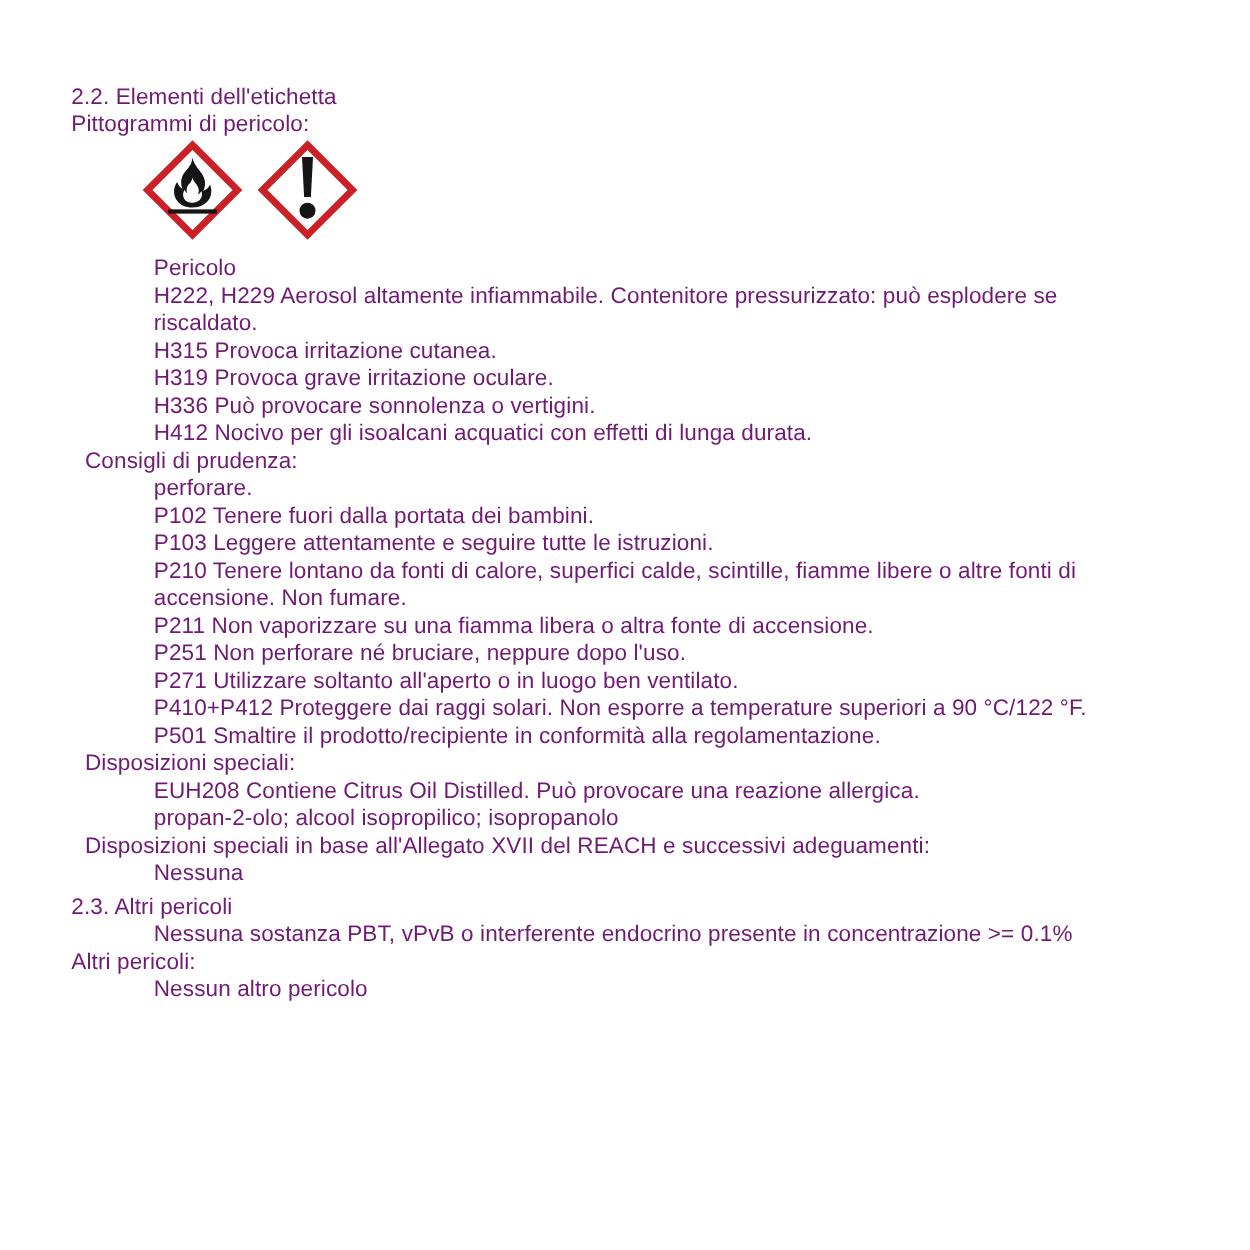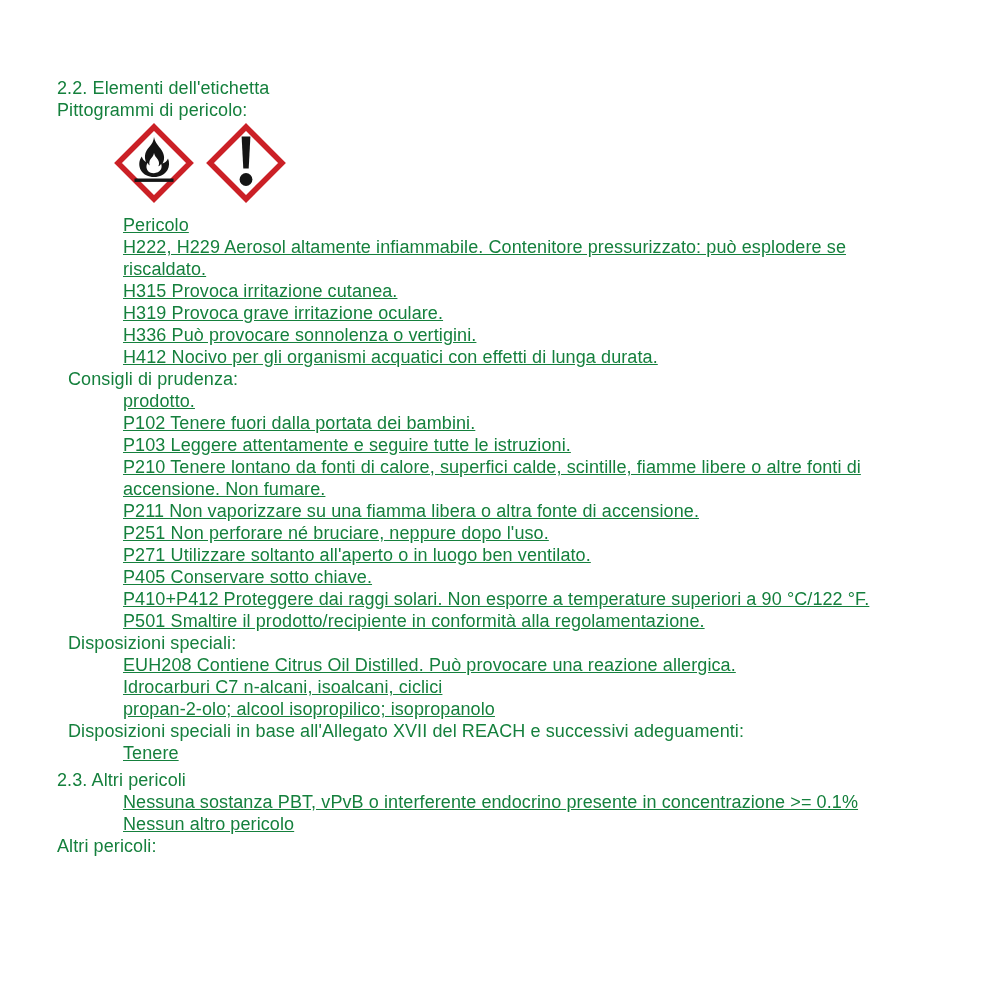--- a/index.html
+++ b/index.html
@@ -1,28 +1,28 @@
 <!DOCTYPE html>
 <html><head>
 <meta charset="utf-8">
 <style>
   html,body{
     margin:0;padding:0;background:#ffffff;
     width:1000px;height:1000px;overflow:hidden;
   }
   .page{
-    position:absolute;top:77px;left:57px;width:900px;
+    position:absolute;top:66px;left:57px;width:900px;
     font-family:"Liberation Sans",sans-serif;
-    font-size:18px;line-height:22px;color:#15803d;
+    font-size:18px;line-height:22px;color:#701a75;
     letter-spacing:0.1px;
   }
   .ln{white-space:nowrap;}
   .l0{padding-left:0;}
   .l1{padding-left:11px;}
-  .l2{padding-left:66px;text-decoration:underline;}
+  .l2{padding-left:66px;}
   .picto-row{
     display:flex;gap:12px;
     padding-left:57px;margin-top:2px;margin-bottom:11px;
     height:80px;
   }
   .picto{display:inline-block;width:80px;height:80px;}
   .sec-gap{margin-top:5px;}
 </style>
 </head>
 <body>
@@ -70,42 +70,40 @@
     </span>
   </div>
 
   <div class="ln l2">Pericolo</div>
 
   <div class="ln l2">H222, H229 Aerosol altamente infiammabile. Contenitore pressurizzato: può esplodere se</div>
   <div class="ln l2">riscaldato.</div>
   <div class="ln l2">H315 Provoca irritazione cutanea.</div>
   <div class="ln l2">H319 Provoca grave irritazione oculare.</div>
   <div class="ln l2">H336 Può provocare sonnolenza o vertigini.</div>
-  <div class="ln l2">H412 Nocivo per gli organismi acquatici con effetti di lunga durata.</div>
+  <div class="ln l2">H412 Nocivo per gli isoalcani acquatici con effetti di lunga durata.</div>
 
   <div class="ln l1">Consigli di prudenza:</div>
-  <div class="ln l2">prodotto.</div>
+  <div class="ln l2">perforare.</div>
   <div class="ln l2">P102 Tenere fuori dalla portata dei bambini.</div>
   <div class="ln l2">P103 Leggere attentamente e seguire tutte le istruzioni.</div>
   <div class="ln l2">P210 Tenere lontano da fonti di calore, superfici calde, scintille, fiamme libere o altre fonti di</div>
   <div class="ln l2">accensione. Non fumare.</div>
   <div class="ln l2">P211 Non vaporizzare su una fiamma libera o altra fonte di accensione.</div>
   <div class="ln l2">P251 Non perforare né bruciare, neppure dopo l'uso.</div>
   <div class="ln l2">P271 Utilizzare soltanto all'aperto o in luogo ben ventilato.</div>
-  <div class="ln l2">P405 Conservare sotto chiave.</div>
   <div class="ln l2">P410+P412 Proteggere dai raggi solari. Non esporre a temperature superiori a 90 °C/122 °F.</div>
   <div class="ln l2">P501 Smaltire il prodotto/recipiente in conformità alla regolamentazione.</div>
 
   <div class="ln l1">Disposizioni speciali:</div>
   <div class="ln l2">EUH208 Contiene Citrus Oil Distilled. Può provocare una reazione allergica.</div>
 
-  <div class="ln l2">Idrocarburi C7 n-alcani, isoalcani, ciclici</div>
   <div class="ln l2">propan-2-olo; alcool isopropilico; isopropanolo</div>
 
   <div class="ln l1">Disposizioni speciali in base all'Allegato XVII del REACH e successivi adeguamenti:</div>
-  <div class="ln l2">Tenere</div>
+  <div class="ln l2">Nessuna</div>
 
   <div class="ln l0 sec-gap">2.3. Altri pericoli</div>
   <div class="ln l2">Nessuna sostanza PBT, vPvB o interferente endocrino presente in concentrazione &gt;= 0.1%</div>
+  <div class="ln l0">Altri pericoli:</div>
   <div class="ln l2">Nessun altro pericolo</div>
-  <div class="ln l0">Altri pericoli:</div>
 
 </div>
 
 </body></html>

